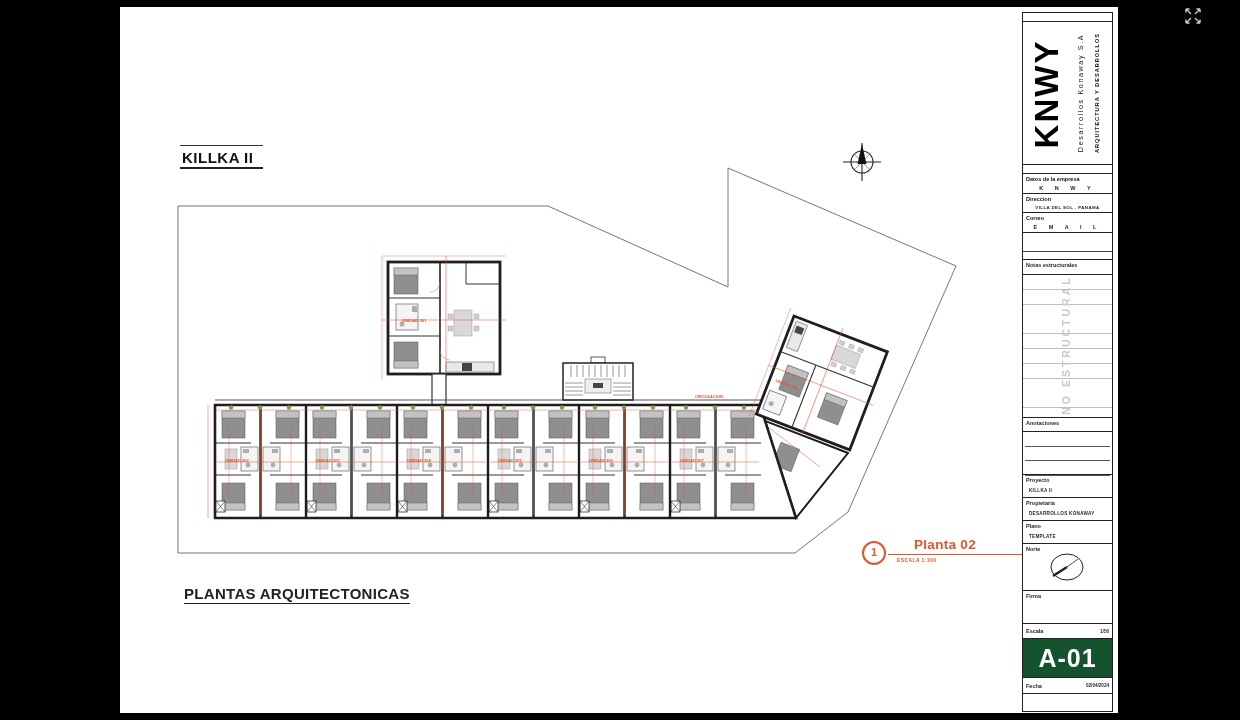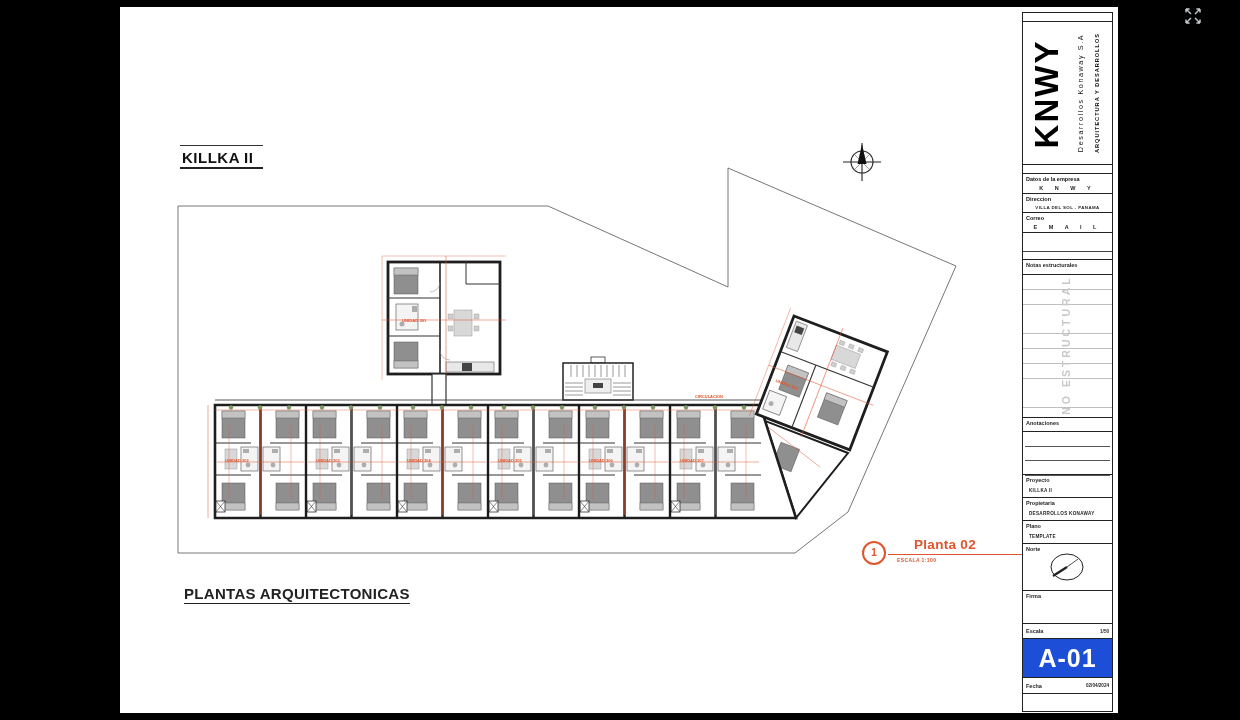--- a/index.html
+++ b/index.html
@@ -54,21 +54,21 @@
   .annlines{height:42px;padding:0 2px;}
   .annlines div{height:13.5px;border-bottom:1px solid #555;}
   .kv-l{height:10px;padding:2px 3px 0 3px;font-weight:bold;border-bottom:none;}
   .kv-v{height:9px;padding:1px 3px 0 6px;font-weight:bold;font-size:4.6px;border-bottom:1px solid #222;letter-spacing:.3px;}
   .northrow{height:46px;}
   .northrow .nl{padding:2px 3px 0 3px;font-weight:bold;}
   .firmarow{height:32px;}
   .firmarow .nl{padding:2px 3px 0 3px;font-weight:bold;}
   .escalarow{height:14px;display:flex;justify-content:space-between;align-items:center;padding:0 3px;}
   .escalarow .val{font-size:4.6px;font-weight:bold;}
-  .sheetnum{height:38px;background:#1d4ed8;color:#fff;text-align:center;line-height:38px;font-size:25px;font-weight:800;letter-spacing:1px;border-bottom:1px solid #222;}
+  .sheetnum{height:38px;background:#14532d;color:#fff;text-align:center;line-height:38px;font-size:25px;font-weight:800;letter-spacing:1px;border-bottom:1px solid #222;}
   .fecharow{height:15px;display:flex;justify-content:space-between;align-items:center;padding:0 3px;border-bottom:1px solid #222;}
   .fecharow .val{font-size:4.6px;font-weight:bold;}
   
   .fsicon{position:absolute;left:1182px;top:6px;width:22px;height:20px;}
 </style>
 </head>
 <body>
 
 <div class="fsicon">
   <svg width="22" height="20" viewBox="0 0 22 20">

